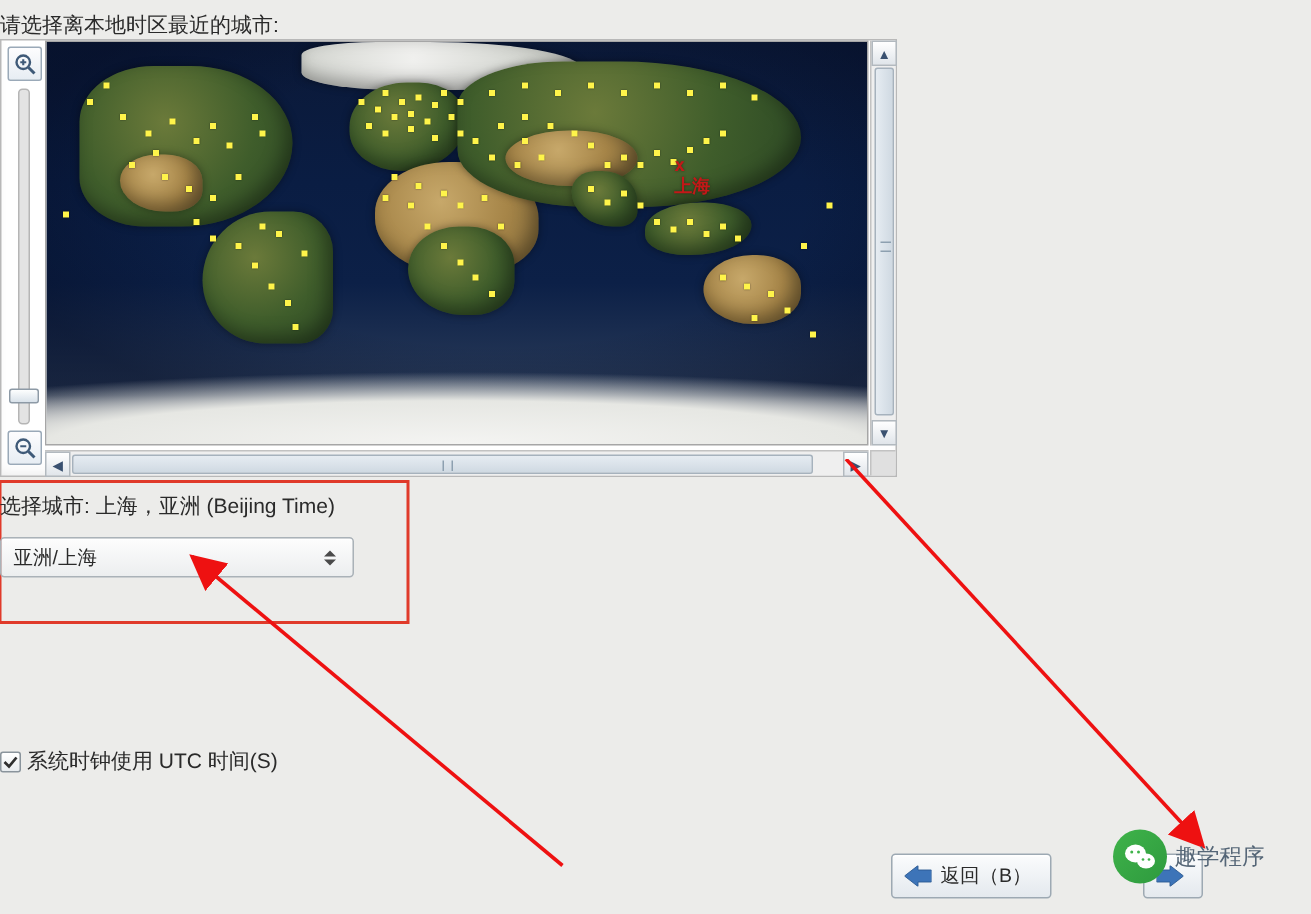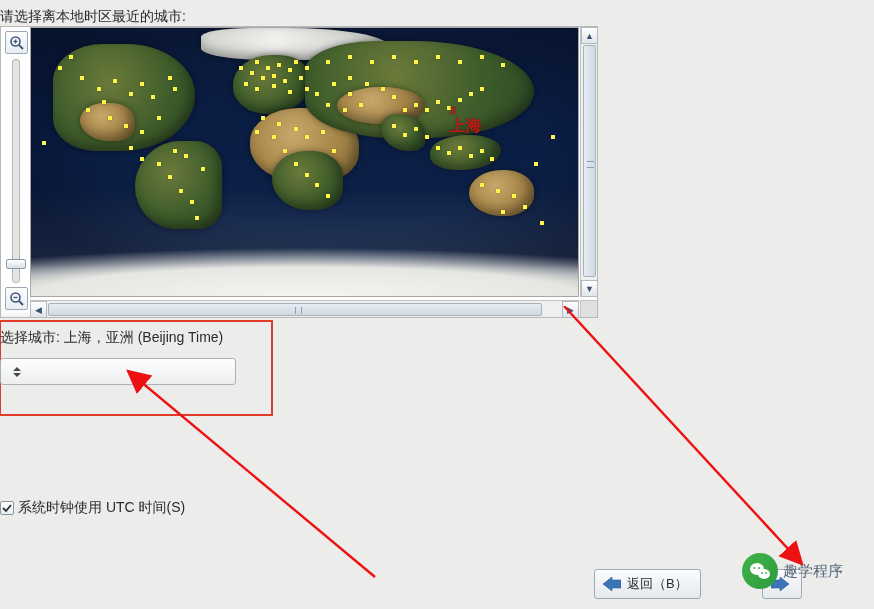--- a/index.html
+++ b/index.html
@@ -36,21 +36,21 @@
       linear-gradient(180deg,#0b1938 0%,#0a1d43 35%,#0c2047 60%,#2b3c59 88%,#e8e9ea 95%,#fcfcfc 100%);
       position:relative; }
   .antarctica { position:absolute; bottom:0; left:-2%; width:104%; height:18%; background:
       radial-gradient(ellipse 80% 100% at 50% 100%, #f4f4f2 0%, #e6e7e3 60%, rgba(220,220,216,0) 100%); }
   .land { position:absolute; background:radial-gradient(circle at 40% 35%,#6b7a3a,#3f5d2b 55%,#2b4724 100%); border-radius:45% 55% 50% 50%; box-shadow: inset -4px -5px 12px rgba(0,0,0,.35), 0 0 6px rgba(0,0,0,.4);}
   .desert { background:radial-gradient(circle at 40% 35%,#c7a86a,#a68548 55%,#7d6638 100%); }
   .ice { background:radial-gradient(circle at 40% 35%,#f0f0ee,#d6d8d3 60%,#bfc2bb 100%); }
 
   .marker { position:absolute; color:#c31818; font-weight:bold; font-size:12px; pointer-events:none; text-shadow:0 0 2px rgba(0,0,0,.4);}
   .marker .x { font-family: monospace; }
-  .marker .lbl { font-size:16px; position:relative; top:-1px; }
+  .marker .lbl { font-size:12px; position:relative; top:-1px; }
 
   .dots { position:absolute; inset:0; }
   .dots i { position:absolute; width:4px; height:4px; background:#fff44a; box-shadow:0 0 1px rgba(0,0,0,.7); }
 
   .red-box { position:absolute; top:320px; left:-1px; width:274px; height:96px; border:2px solid #e03a2a; }
 
   .selected-city { position:absolute; top:329px; left:0; font-size:14px; }
 
   .combo { position:absolute; top:358px; left:0; width:236px; height:27px; background:linear-gradient(#fdfdfd,#eceeef); border:1px solid #aab2b8; border-radius:3px; display:flex; align-items:center; padding:0 8px; cursor:pointer; box-shadow: 0 1px 0 #fff inset;}
   .combo .val { flex:1; font-size:13px; }
@@ -242,20 +242,21 @@
   <div class="corner"></div>
 </div>
 
 <div class="red-box"></div>
 
 <div class="selected-city">
   <span>选择城市:</span> <span>上海，亚洲 (Beijing Time)</span>
 </div>
 
 <div class="combo">
+  <span class="val">亚洲/上海</span>
   <div class="spin">
       <div class="up"></div>
       <div class="dn"></div>
     </div>
 </div>
 
 <div class="check-row">
   <div class="checkbox">
     <svg width="10" height="10">
         <polyline points="1,5 4,8 9,2" fill="none" stroke="#2f2f2f" stroke-width="1.8"></polyline>

